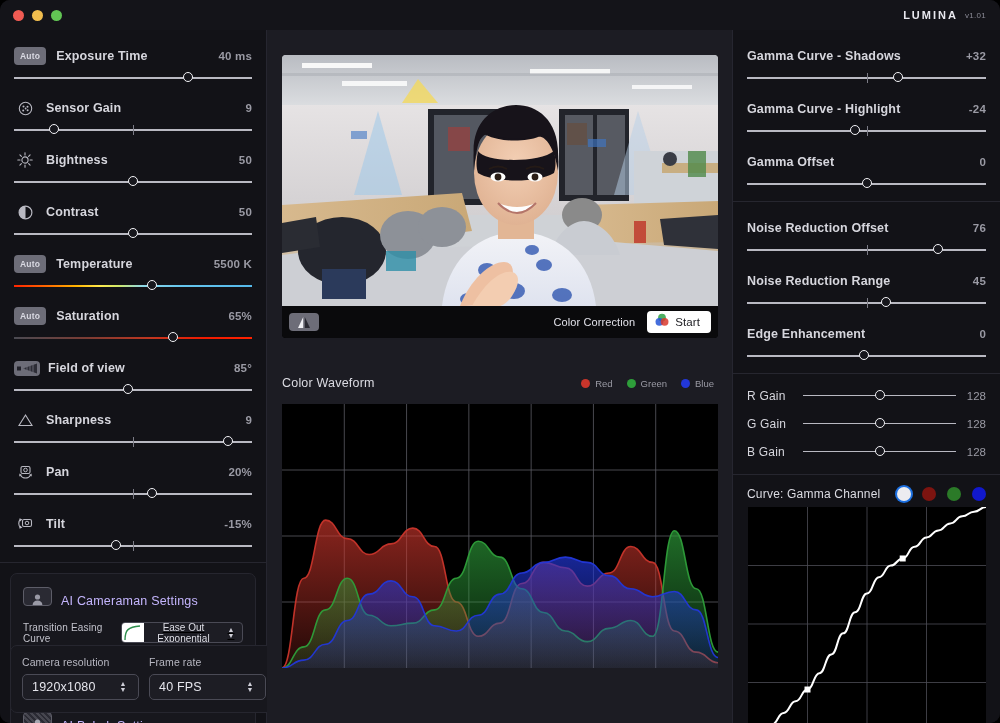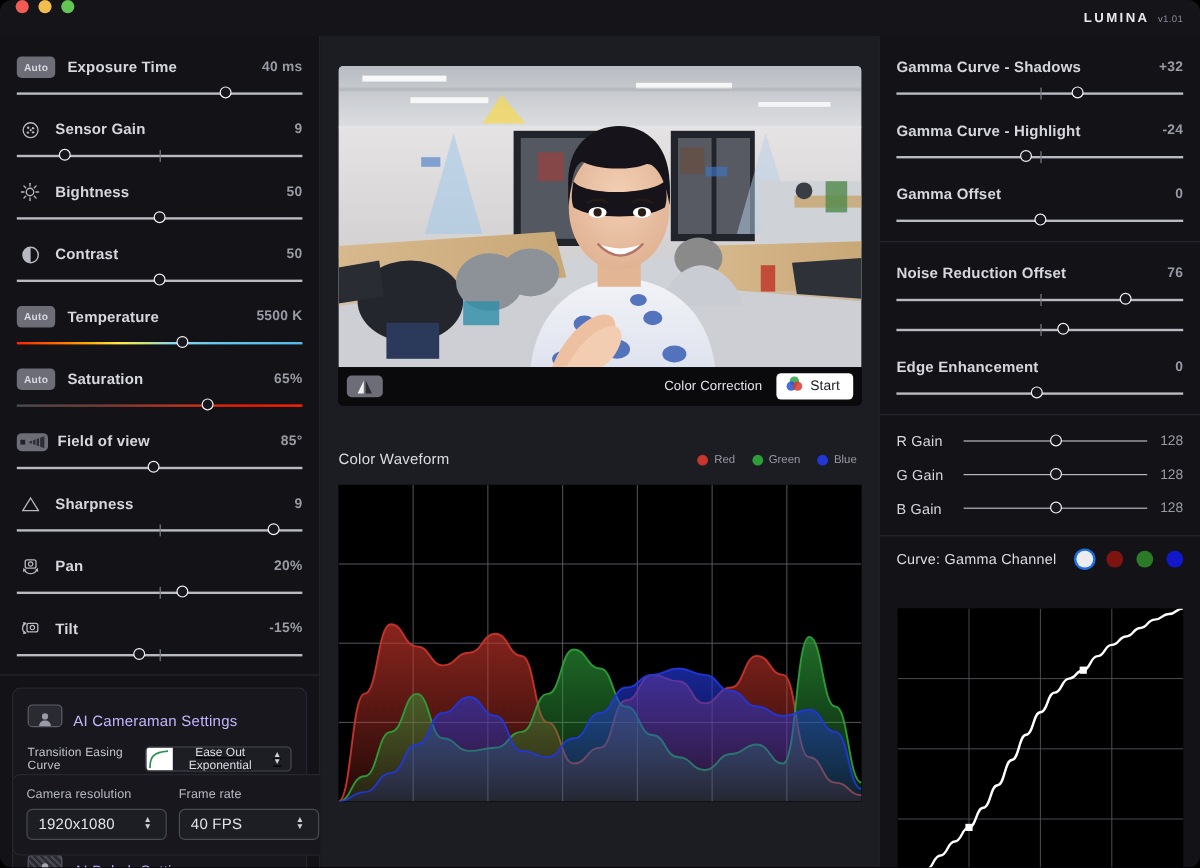--- a/index.html
+++ b/index.html
@@ -14,21 +14,21 @@
     width: 1000px; height: 723px;
     background: #111116;
     border-radius: 10px;
     overflow: hidden;
   }
 
   
   .titlebar {
     position: absolute; left: 0; top: 0; width: 1000px; height: 30px;
     background: #141419;
-    display: flex; 
+    display: flex; align-items: center;
   }
   .lights { display: flex; gap: 8px; padding-left: 13px; }
   .light { width: 11px; height: 11px; border-radius: 50%; }
   .light.red { background: #f05b53; }
   .light.yellow { background: #f0bd4e; }
   .light.green { background: #62c554; }
   .brand {
     position: absolute; right: 14px; top: 0; height: 30px;
     display: flex; align-items: center; gap: 7px;
   }
@@ -749,20 +749,24 @@
             <span class="srow-label">Noise Reduction Offset</span>
             <span class="srow-val">76</span>
           </div>
           <div class="track-wrap">
             <div class="track"></div>
             <div class="tick" style="left: 50%;"></div>
             <div class="thumb" style="left: 80%;"></div>
           </div>
         </div>
         <div class="srow">
+          <div class="srow-head">
+            <span class="srow-label">Noise Reduction Range</span>
+            <span class="srow-val">45</span>
+          </div>
           <div class="track-wrap">
             <div class="track"></div>
             <div class="tick" style="left: 50%;"></div>
             <div class="thumb" style="left: 58%;"></div>
           </div>
         </div>
         <div class="srow">
           <div class="srow-head">
             <span class="srow-label">Edge Enhancement</span>
             <span class="srow-val">0</span>

